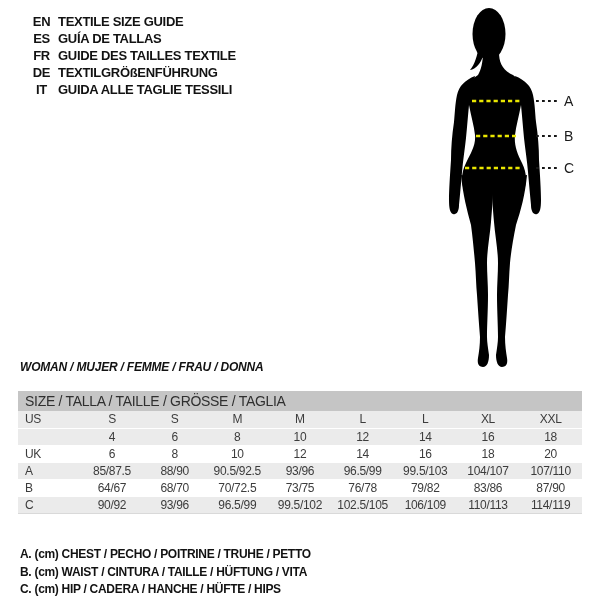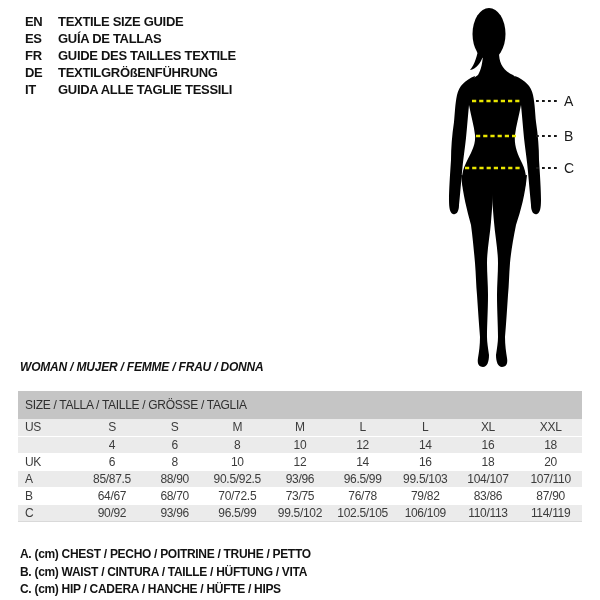--- a/index.html
+++ b/index.html
@@ -7,39 +7,39 @@
     width:600px;height:600px;background:#ffffff;
     font-family:"Liberation Sans",sans-serif;
     -webkit-font-smoothing:antialiased;
   }
   .canvas{position:relative;width:600px;height:600px;overflow:hidden;background:#fff;}
 
   
   .lang-block{position:absolute;left:25px;top:13px;}
   .lang-row{display:flex;font-weight:bold;font-size:13px;line-height:17px;
             color:#121212;letter-spacing:-0.3px;white-space:nowrap;}
-  .lang-code{width:33px;flex:0 0 33px;}
+  .lang-code{width:33px;flex:0 0 33px;text-align:center;}
 
   
   .figure-wrap{position:absolute;left:435px;top:0;width:165px;height:380px;}
   .figure-wrap svg{display:block;}
   .body-part{fill:#000000;}
   .marker-letter{font-family:"Liberation Sans",sans-serif;font-size:14px;fill:#1a1a1a;}
 
   
   .woman-title{position:absolute;left:20px;top:360px;font-size:12px;font-weight:bold;
                color:#121212;letter-spacing:-0.2px;white-space:nowrap;font-style:italic;}
 
   
   table.size-table{position:absolute;left:18px;top:391px;width:564px;
                    border-collapse:collapse;table-layout:fixed;
                    font-size:12px;color:#3c3c3c;letter-spacing:-0.3px;}
   table.size-table thead th{
     background:#c5c5c5;color:#2f2f2f;text-align:left;font-weight:normal;
-    font-size:12px;height:28px;padding:0 0 0 7px;}
+    font-size:14px;height:20px;padding:0 0 0 7px;}
   table.size-table tbody tr{height:17px;border-bottom:1px solid #ffffff;}
   table.size-table tbody tr.shade{background:#ebebeb;}
   table.size-table tbody tr:last-child{border-bottom:1px solid #d9d9d9;}
   table.size-table tbody th{width:77px;text-align:left;font-weight:normal;padding-left:7px;}
   table.size-table td{text-align:center;padding:0;}
 
   
   .legend{position:absolute;left:20px;top:546px;}
   .legend-line{font-size:12px;font-weight:bold;color:#121212;line-height:17.5px;
                letter-spacing:-0.3px;white-space:nowrap;}

